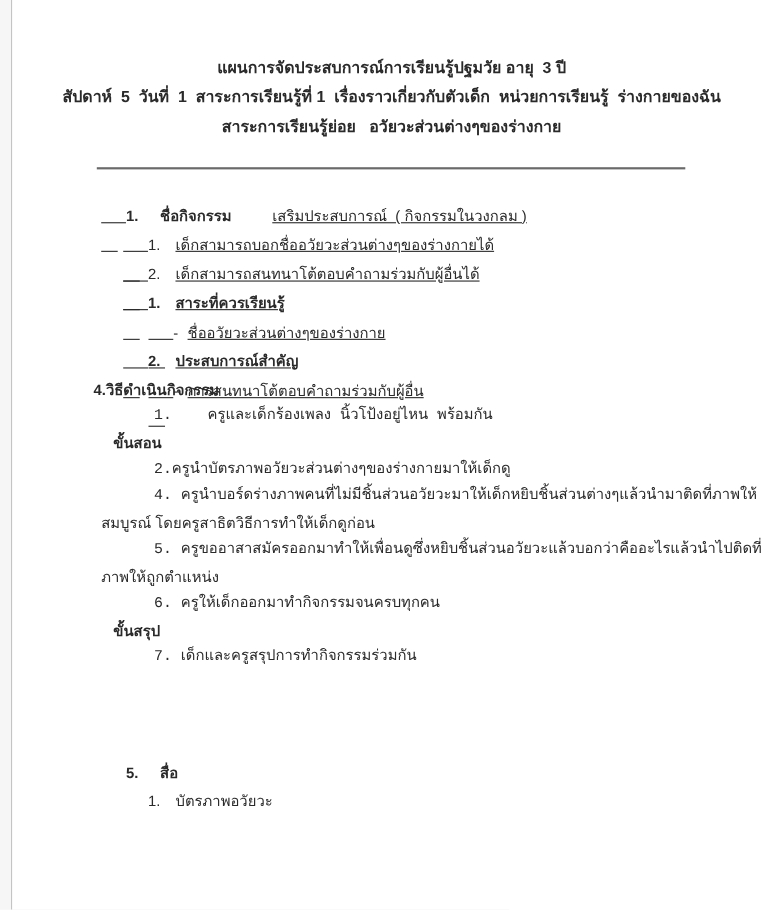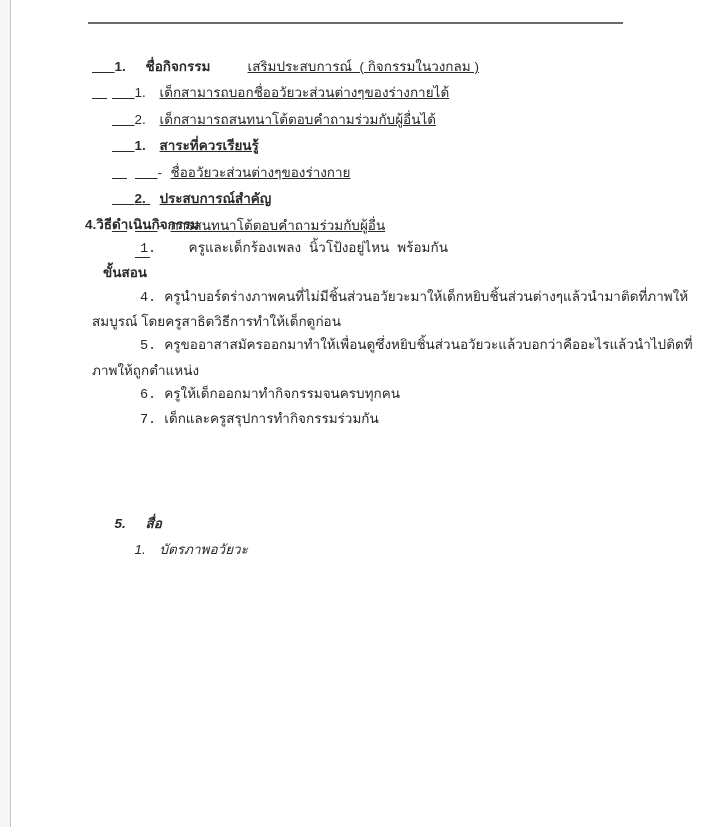--- a/index.html
+++ b/index.html
@@ -52,29 +52,34 @@
   .num0{display:inline-block;width:31px;}
   .num1{display:inline-block;width:25px;}
   .dash{display:inline-block;width:13px;}
   .lbl-activity{display:inline-block;width:102px;}
   .proc .row{line-height:24.4px;height:24.4px;}
   .proc-head{margin-left:85px;}
   .phase{margin-left:103px;}
   .step{margin-left:140px;font-family:Liberation Mono, monospace;}
   .step-cont{margin-left:92px;}
   .media-block{margin-top:53px;}
-  .media-block .row{line-height:26px;height:26px;font-style:italic;}
+  .media-block .row{line-height:26px;height:26px;}
 </style>
 </head>
 <body>
 
 <div class="page">
   <div class="scan-strip"></div>
   <div class="scan-edge"></div>
 
+  <div class="title-block">
+    <div class="tl t">แผนการจัดประสบการณ์การเรียนรู้ปฐมวัย อายุ  3 ปี</div>
+    <div class="tl t">สัปดาห์  5  วันที่  1  สาระการเรียนรู้ที่ 1  เรื่องราวเกี่ยวกับตัวเด็ก  หน่วยการเรียนรู้  ร่างกายของฉัน</div>
+    <div class="tl t">สาระการเรียนรู้ย่อย   อวัยวะส่วนต่างๆของร่างกาย</div>
+  </div>
 
   <div class="hr"></div>
 
   <div class="listA">
     <div class="row lvl0">
       <span class="num0 b t">1.</span><span class="lbl-activity b t">ชื่อกิจกรรม</span><span class="t">เสริมประสบการณ์  ( กิจกรรมในวงกลม )</span>
     </div>
 
     <div class="row lvl1">
       <span class="num1 t">1.</span><span class="t">เด็กสามารถบอกชื่ออวัยวะส่วนต่างๆของร่างกายได้</span>
@@ -94,25 +99,27 @@
     </div>
     <div class="row lvldash">
       <span class="dash t">-</span><span class="t">การสนทนาโต้ตอบคำถามร่วมกับผู้อื่น</span>
     </div>
   </div>
 
   <div class="proc">
     <div class="row proc-head b t">4.วิธีดำเนินกิจกรรม</div>
     <div class="row step t">1.    ครูและเด็กร้องเพลง นิ้วโป้งอยู่ไหน พร้อมกัน</div>
     <div class="row phase b t">ขั้นสอน</div>
+    <div class="row step t">2.ครูนำบัตรภาพอวัยวะส่วนต่างๆของร่างกายมาให้เด็กดู</div>
     <div class="row step t">4. ครูนำบอร์ดร่างภาพคนที่ไม่มีชิ้นส่วนอวัยวะมาให้เด็กหยิบชิ้นส่วนต่างๆแล้วนำมาติดที่ภาพให้</div>
     <div class="row step-cont t">สมบูรณ์ โดยครูสาธิตวิธีการทำให้เด็กดูก่อน</div>
     <div class="row step t">5. ครูขออาสาสมัครออกมาทำให้เพื่อนดูซึ่งหยิบชิ้นส่วนอวัยวะแล้วบอกว่าคืออะไรแล้วนำไปติดที่</div>
     <div class="row step-cont t">ภาพให้ถูกตำแหน่ง</div>
     <div class="row step t">6. ครูให้เด็กออกมาทำกิจกรรมจนครบทุกคน</div>
+    <div class="row phase b t">ขั้นสรุป</div>
     <div class="row step t">7. เด็กและครูสรุปการทำกิจกรรมร่วมกัน</div>
   </div>
 
   <div class="media-block">
     <div class="row lvl0">
       <span class="num0 b t">5.</span><span class="b t">สื่อ</span>
     </div>
     <div class="row lvl1">
       <span class="num1 t">1.</span><span class="t">บัตรภาพอวัยวะ</span>
     </div>

